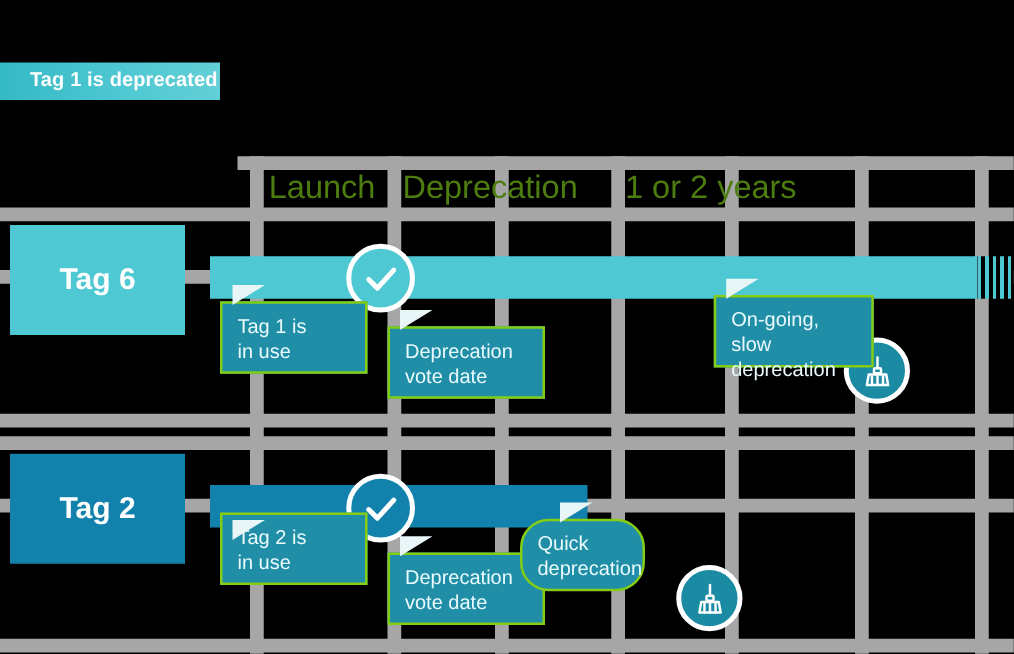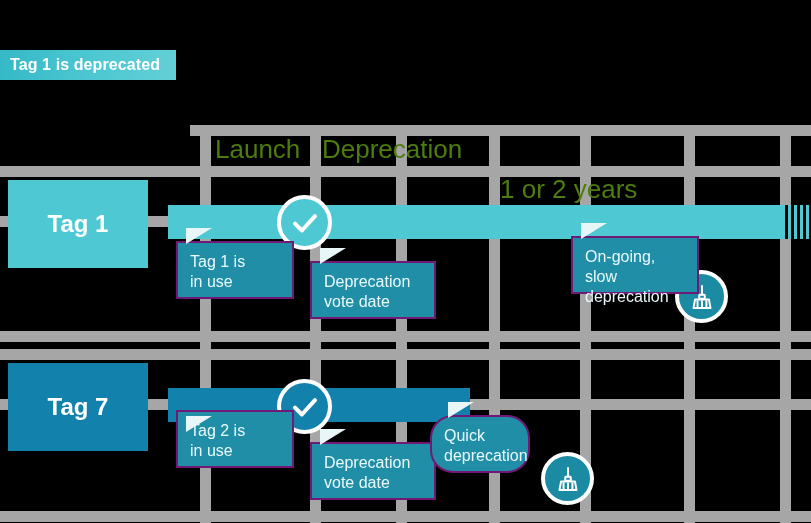--- a/index.html
+++ b/index.html
@@ -2,21 +2,21 @@
 <html><head>
 <meta charset="utf-8">
 <style>
   html,body{margin:0;padding:0;background:#000;}
   body{width:811px;height:523px;position:relative;overflow:hidden;
        font-family:"Liberation Sans", sans-serif;}
   #stage{position:absolute;left:0;top:0;width:811px;height:523px;background:#000;}
 
   
   .legend{position:absolute;left:0;top:50px;width:176px;}
-  .chip{height:30px;line-height:30px;padding-left:10px;color:#fff;
+  .chip{height:30px;line-height:30px;padding-left:24px;color:#fff;
         font-size:16px;font-weight:bold;letter-spacing:.1px;white-space:nowrap;}
   .chip1{background:linear-gradient(90deg,#35b9c6 0%,#4ec8d2 55%,#63cfd6 100%);}
   .chip2{background:linear-gradient(90deg,#0f7fae 0%,#1384b2 60%,#1b93bd 100%);}
 
   
   .vline{position:absolute;background:#a6a6a6;width:11px;top:125px;height:398px;}
   .hline{position:absolute;background:#a6a6a6;height:11px;}
 
   
   .hdr{position:absolute;top:131px;height:36px;color:#4d7c0f;
@@ -37,21 +37,21 @@
         background:repeating-linear-gradient(90deg,
           #4ec8d2 0px,#4ec8d2 3px,#000 3px,#000 6px);}
 
   
   .circ{position:absolute;border-radius:50%;box-sizing:border-box;
         border:4px solid #fff;display:flex;align-items:center;justify-content:center;}
   .circ svg{display:block;}
 
   
   .callout{position:absolute;box-sizing:border-box;
-           background:#1b8ba4;border:2px solid #701a75;
+           background:#1b8ba4;border:2px solid #84cc16;
            color:#eafafd;font-size:16px;line-height:20px;
            padding:9px 12px 10px 12px;white-space:pre-line;}
   .callout.c1{background:#1f8ea6;}
   .notch{position:absolute;width:0;height:0;}
 </style>
 </head>
 <body>
 
 <div id="stage">
 
@@ -66,28 +66,28 @@
   <div class="hline" style="left:190px;top:125px;width:621px;"></div>
   <div class="hline" style="left:0px;top:166px;width:811px;"></div>
   <div class="hline" style="left:0px;top:216px;width:811px;"></div>
   <div class="hline" style="left:0px;top:331px;width:811px;"></div>
   <div class="hline" style="left:0px;top:349px;width:811px;"></div>
   <div class="hline" style="left:0px;top:399px;width:811px;"></div>
   <div class="hline" style="left:0px;top:511px;width:811px;"></div>
 
   <div class="hdr" style="left:215px;width:92px;">Launch</div>
   <div class="hdr" style="left:322px;width:165px;">Deprecation</div>
-  <div class="hdr" style="left:500px;width:180px;margin-top:40px;">1 or 2 years</div>
+  <div class="hdr" style="left:500px;width:180px;">1 or 2 years</div>
 
   <div class="legend">
     <div class="chip chip1">Tag 1 is deprecated</div>
   </div>
 
   <div class="tagbox tag1box">
-    <span>Tag 1</span>
+    <span>Tag 6</span>
   </div>
 
   <div class="bar bar1" style="width:614px;"></div>
   <div class="fade" style="left:782px;width:29px;"></div>
 
   <div class="circ" style="left:277px;top:195px;width:55px;height:55px;background:#4ec8d2;">
     <span>
       <svg width="30" height="30" viewBox="0 0 24 24" fill="none" stroke="#ffffff" stroke-width="3.2" stroke-linecap="round" stroke-linejoin="round">
         <polyline points="4,12.5 9.5,18 20,6.5"></polyline>
       </svg>
@@ -116,21 +116,21 @@
 vote date</div>
   <div class="notch" style="left:320px;top:248px;border-top:16px solid #e9f6f8;
        border-right:26px solid transparent;"></div>
 
   <div class="callout c1" style="left:571px;top:236px;width:128px;height:58px;">On-going, slow
 deprecation</div>
   <div class="notch" style="left:581px;top:223px;border-top:16px solid #e9f6f8;
        border-right:26px solid transparent;"></div>
 
   <div class="tagbox tag2box">
-    <span>Tag 7</span>
+    <span>Tag 2</span>
   </div>
 
   <div class="bar bar2" style="width:302px;"></div>
 
   <div class="circ" style="left:277px;top:379px;width:55px;height:55px;background:#1282ad;">
     <span>
       <svg width="30" height="30" viewBox="0 0 24 24" fill="none" stroke="#ffffff" stroke-width="3.2" stroke-linecap="round" stroke-linejoin="round">
         <polyline points="4,12.5 9.5,18 20,6.5"></polyline>
       </svg>
     </span>
@@ -152,18 +152,18 @@
   <div class="callout c1" style="left:176px;top:410px;width:118px;height:58px;">Tag 2 is
 in use</div>
   <div class="notch" style="left:186px;top:416px;border-top:16px solid #e9f6f8;
        border-right:26px solid transparent;"></div>
 
   <div class="callout c1" style="left:310px;top:442px;width:126px;height:58px;">Deprecation
 vote date</div>
   <div class="notch" style="left:320px;top:429px;border-top:16px solid #e9f6f8;
        border-right:26px solid transparent;"></div>
 
-  <div class="callout c1" style="left:430px;top:415px;width:100px;height:58px;border-radius:23px;">Quick
+  <div class="callout c1" style="left:416px;top:415px;width:100px;height:58px;border-radius:23px;">Quick
 deprecation</div>
   <div class="notch" style="left:448px;top:402px;border-top:16px solid #e9f6f8;
        border-right:26px solid transparent;"></div>
 
 </div>
 
 </body></html>

